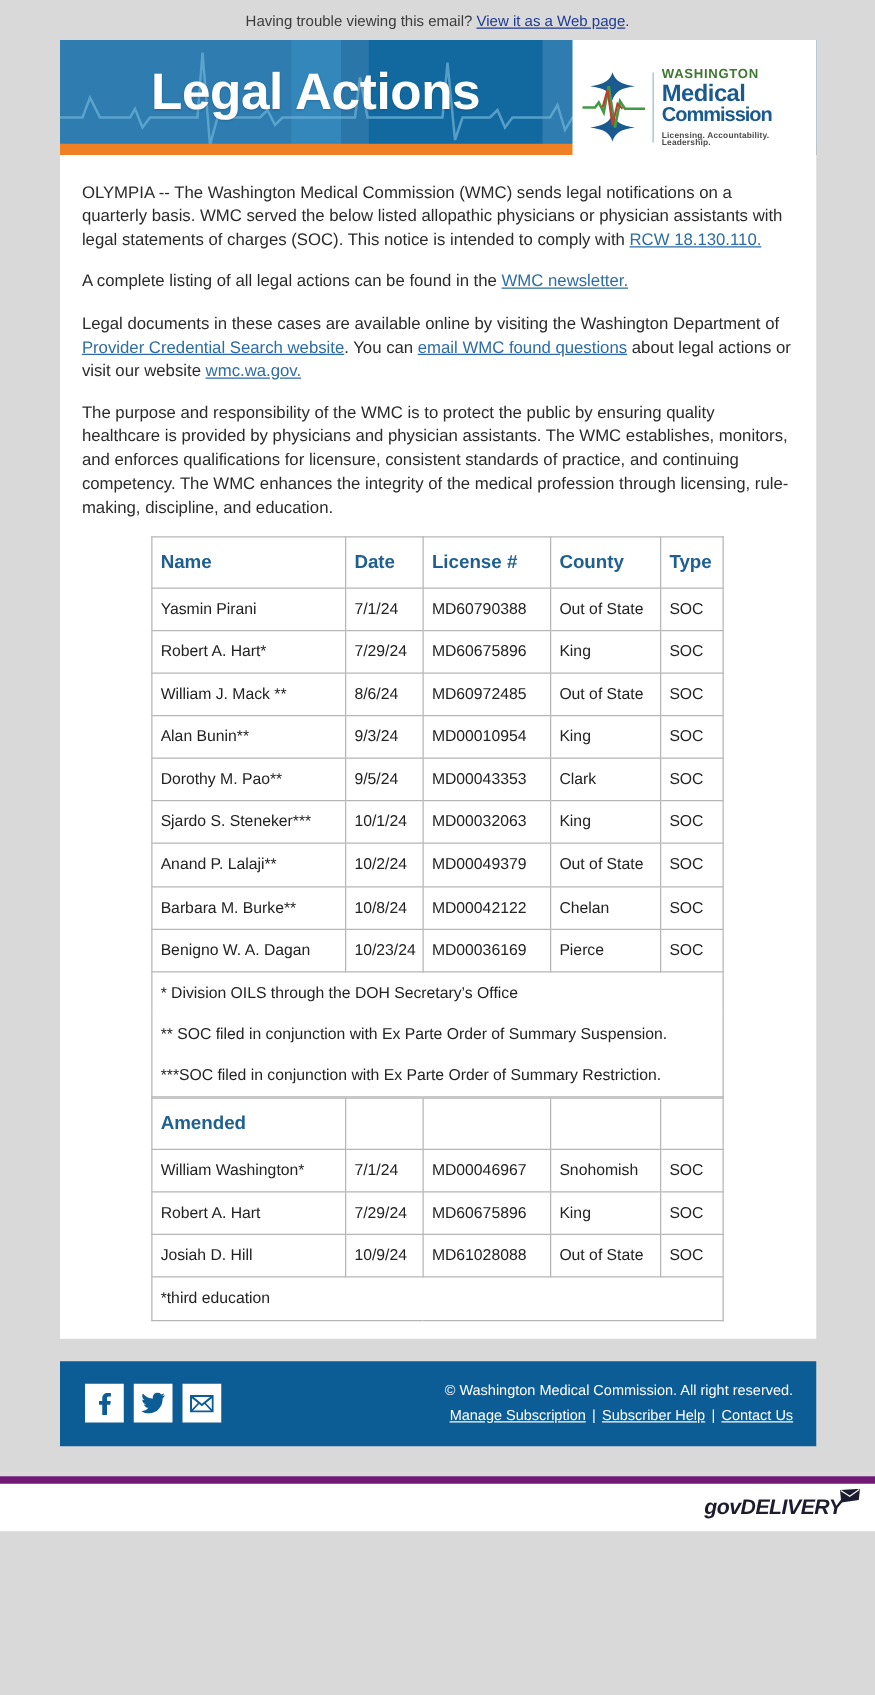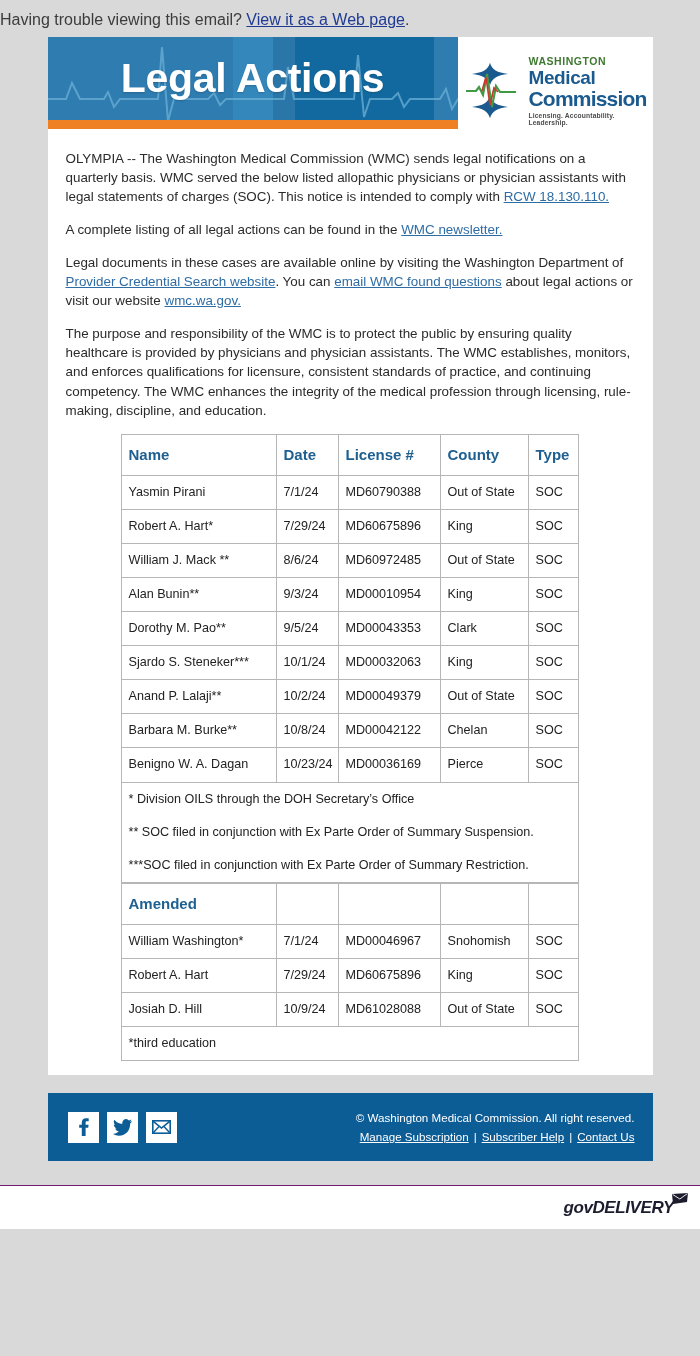--- a/index.html
+++ b/index.html
@@ -11,21 +11,22 @@
   .page {
     width: 700px;
     min-height: 1356px;
     position: relative;
     background: #d9d9d9;
     overflow: hidden;
   }
 
   
   .preheader {
-    font-size: 16px;
+    text-align: center;
+    font-size: 12px;
     color: #3c3c3c;
     padding: 10px 0 8px 0;
     line-height: 1.2;
   }
   .preheader a {
     color: #1f3a93;
     text-decoration: underline;
   }
 
   
@@ -94,21 +95,21 @@
   }
   .logo-med {
     color: #1a5a8e;
     font-size: 19px;
     font-weight: bold;
     letter-spacing: -0.4px;
     line-height: 1.02;
   }
   .logo-comm {
     color: #1a5a8e;
-    font-size: 21px;
+    font-size: 16px;
     font-weight: bold;
     letter-spacing: -0.8px;
     line-height: 1.02;
   }
   .logo-tag {
     color: #4b4b4b;
     font-size: 6.7px;
     font-weight: bold;
     letter-spacing: .15px;
     margin-top: 4px;
@@ -198,21 +199,21 @@
   .footer-right a {
     color: #ffffff;
     text-decoration: underline;
   }
   .sep { padding: 0 5px; }
 
   
   .bottom-gap { height: 24px; }
   .bottom-bar {
     background: #ffffff;
-    border-top: 1px solid #701a75;
+    border-top: 6px solid #701a75;
     height: 44px;
     display: flex;
     align-items: center;
     justify-content: flex-end;
     padding-right: 12px;
   }
   .gd {
     display: flex;
     align-items: flex-start;
     color: #1c1c2e;

